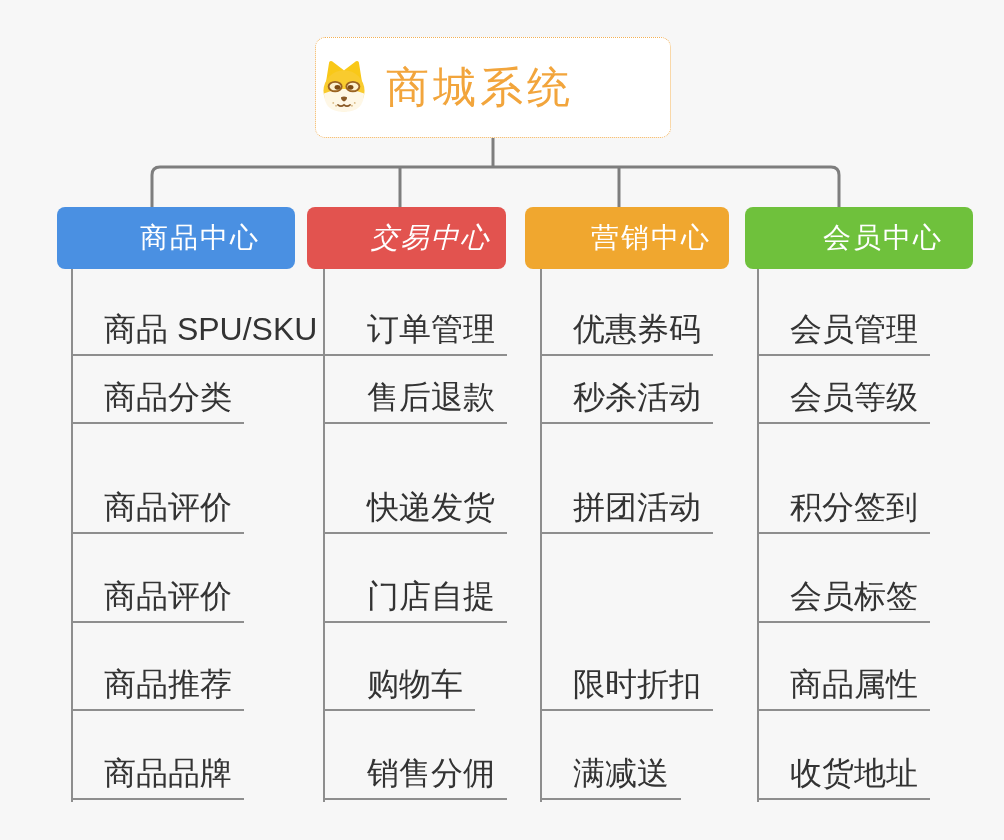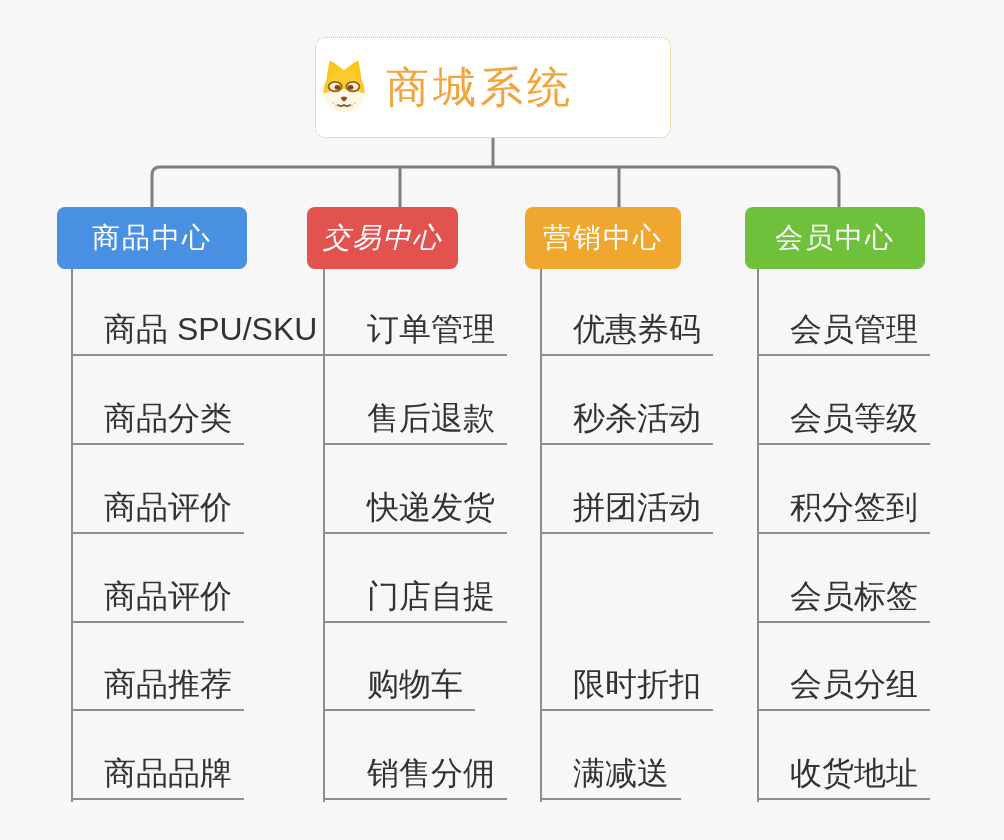--- a/index.html
+++ b/index.html
@@ -31,20 +31,21 @@
   }
   .root-icon{width:56px;height:56px;flex:0 0 auto;}
 
   
   .branch{
     position:absolute;top:207px;height:62px;
     border-radius:8px;
     display:flex;align-items:center;justify-content:center;
     color:#FFFFFF;font-size:28px;letter-spacing:2px;
     white-space:nowrap;
+    padding-left:48px;
   }
   .b1{left:57px;width:190px;}
   .b2{left:307px;width:151px;font-style:italic;}
   .b3{left:525px;width:156px;}
   .b4{left:745px;width:180px;}
 
   
   .colline{
     position:absolute;top:269px;height:533px;width:2px;
     background:#8E8E8E;
@@ -56,21 +57,21 @@
 
   
   .leaf{
     position:absolute;
     padding:0 12px 8px 33px;
     border-bottom:2px solid #8E8E8E;
     font-size:32px;line-height:34px;color:#333333;
     white-space:nowrap;
   }
   .c1{left:71px;} .c2{left:323px;padding-left:44px;} .c3{left:540px;} .c4{left:757px;}
-  .r1{top:312px;} .r2{top:401px;} .r3{top:490px;}
+  .r1{top:312px;} .r2{top:380px;} .r3{top:490px;}
   .r4{top:579px;} .r5{top:667px;} .r6{top:756px;}
 </style>
 </head>
 <body>
 
 <div id="canvas">
 
   <svg id="connectors" width="1004" height="840">
     <g fill="none" stroke="#7E7E7E" stroke-width="3">
       <path d="M493 137 L493 167"></path>
@@ -135,16 +136,16 @@
   <div class="leaf c3 r1">优惠券码</div>
   <div class="leaf c3 r2">秒杀活动</div>
   <div class="leaf c3 r3">拼团活动</div>
   <div class="leaf c3 r5">限时折扣</div>
   <div class="leaf c3 r6">满减送</div>
 
   <div class="leaf c4 r1">会员管理</div>
   <div class="leaf c4 r2">会员等级</div>
   <div class="leaf c4 r3">积分签到</div>
   <div class="leaf c4 r4">会员标签</div>
-  <div class="leaf c4 r5">会员分组</div>
+  <div class="leaf c4 r5">商品属性</div>
   <div class="leaf c4 r6">收货地址</div>
 
 </div>
 
 </body></html>

